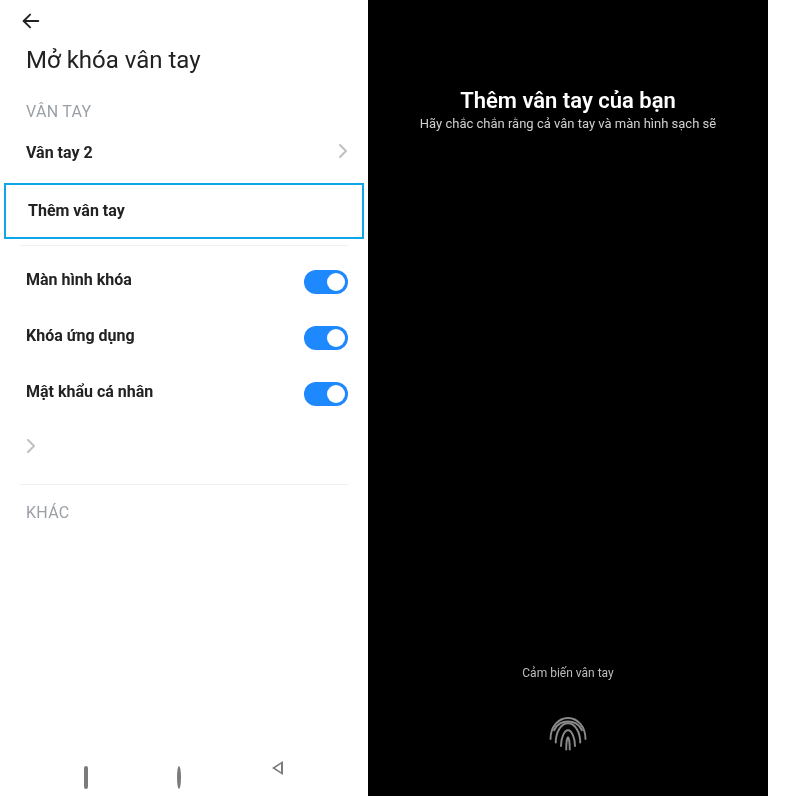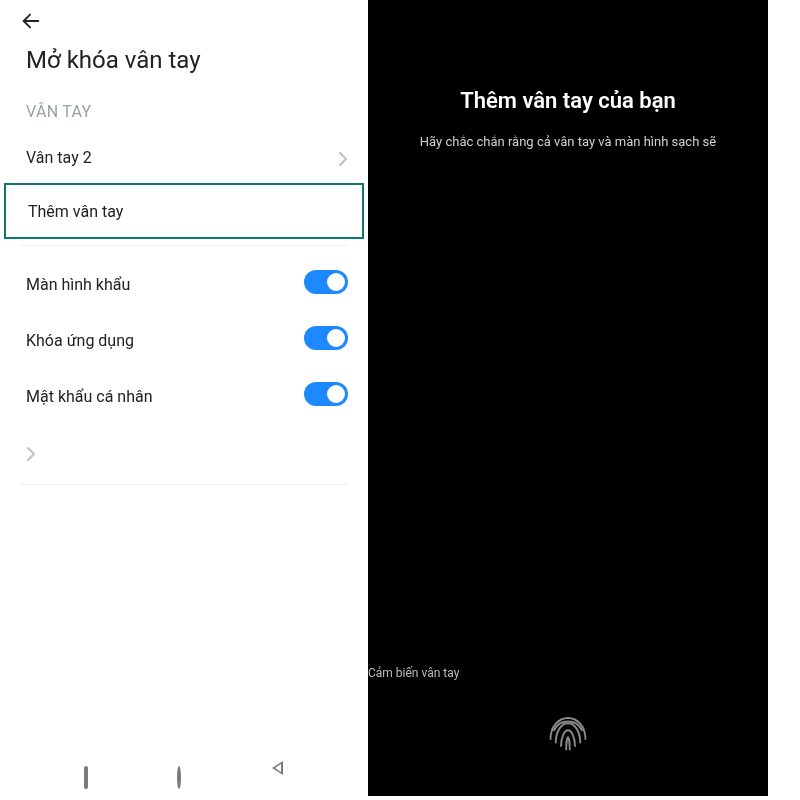--- a/index.html
+++ b/index.html
@@ -41,29 +41,30 @@
     }
     .section-label {
       font-size: 16px;
       letter-spacing: 0.3px;
       color: #9aa0a6;
       padding: 10px 26px 6px 26px;
       text-transform: none;
     }
     .row {
       display: flex;
-      align-items: flex-end;
+      align-items: flex-start;
       justify-content: space-between;
       padding: 16px 20px 16px 26px;
       font-size: 16px;
       color: #222;
       min-height: 56px;
+      font-weight: bold;
     }
     .row.highlighted {
-      border: 2px solid #0f766e;
+      border: 2px solid #0ea5e9;
       margin: 0 4px 0 4px;
       padding-left: 22px;
       padding-right: 16px;
     }
     .chevron svg { display: block; }
     .divider {
       height: 1px;
       background: #f0f0f0;
       margin: 6px 20px 8px 20px;
     }
@@ -132,31 +133,32 @@
     .r-title {
       font-size: 22px;
       font-weight: 600;
       margin-top: 88px;
       text-align: center;
       padding: 0 20px;
     }
     .r-subtitle {
       font-size: 13px;
       color: #d0d0d0;
-      margin-top: 20px;
+      margin-top: 2px;
       text-align: center;
       padding: 0 24px;
       line-height: 1.4;
     }
     .sensor-label {
       position: absolute;
       bottom: 116px;
       font-size: 12px;
       color: #bdbdbd;
       width: 100%;
+      text-align: center;
     }
     .fingerprint-icon {
       position: absolute;
       bottom: 36px;
       left: 50%;
       transform: translateX(-50%);
     }
     .fingerprint-icon svg { display: block; }
   </style>
 </head>
@@ -187,21 +189,21 @@
   </div>
 
   <div class="row highlighted">
     <span>Thêm vân tay</span>
   </div>
 
   <div class="divider"></div>
 
 
   <div class="row">
-    <span>Màn hình khẩu</span>
+    <span>Màn hình khóa</span>
     <span class="toggle on">
         <span class="knob"></span>
       </span>
   </div>
 
   <div class="row">
     <span>Khóa ứng dụng</span>
     <span class="toggle on">
         <span class="knob"></span>
       </span>
@@ -218,20 +220,21 @@
   <div class="row">
     <span class="chevron">
       <svg width="10" height="16" viewBox="0 0 10 16" fill="none" stroke="#c0c0c0" stroke-width="2" stroke-linecap="round" stroke-linejoin="round">
         <polyline points="2 2 8 8 2 14"></polyline>
       </svg>
     </span>
   </div>
 
   <div class="divider"></div>
 
+  <div class="section-label">KHÁC</div>
 
 
   <div class="navbar">
     <span class="nav-btn">
       <span class="nav-square"></span>
     </span>
     <span class="nav-btn">
       <span class="nav-circle"></span>
     </span>
     <span class="nav-btn">

